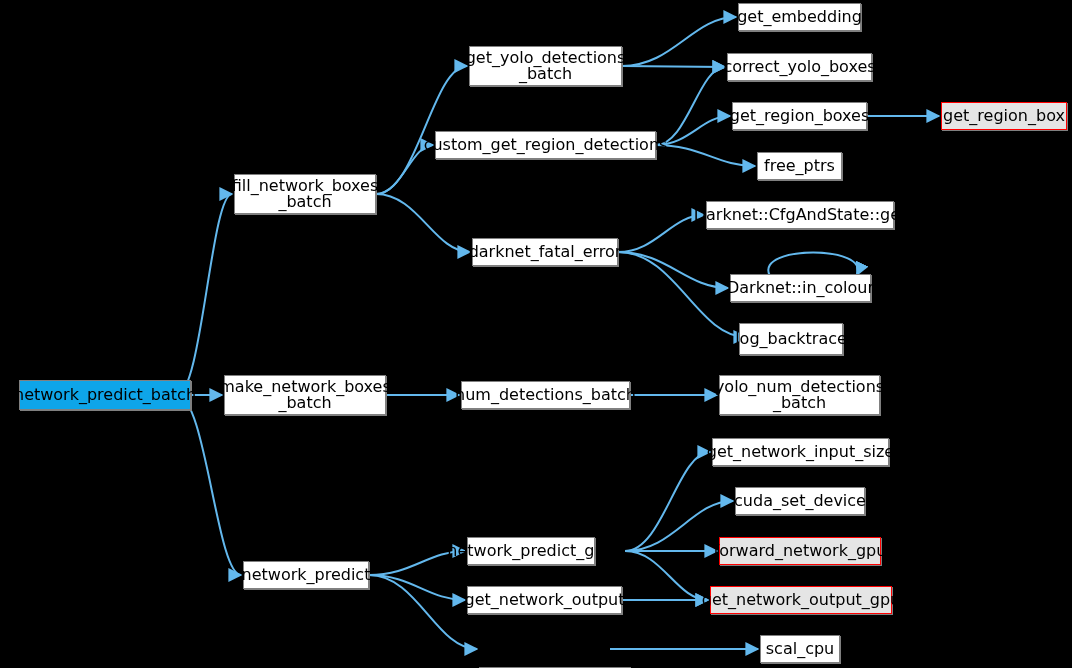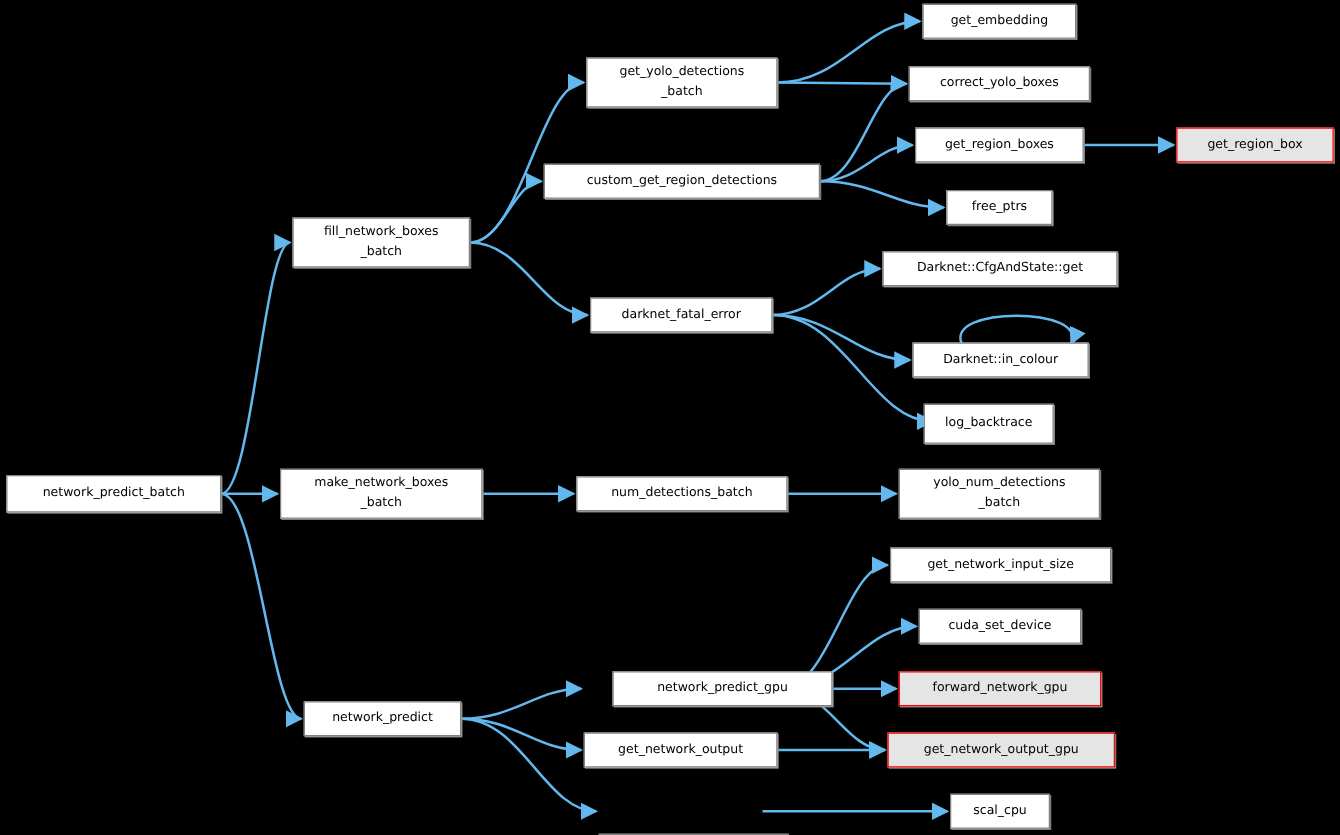--- a/index.html
+++ b/index.html
@@ -10,26 +10,26 @@
     position:absolute;
     box-sizing:border-box;
     background:#fff;
     border:1px solid #808080;
     box-shadow:1px 1px 0 0 #7f7f7f;
     color:#000;
     display:flex;
     align-items:center;
     justify-content:center;
     text-align:center;
-    font-size:10px;
+    font-size:16px;
     line-height:16px;
     white-space:pre;
     letter-spacing:0px;
   }
-  .node.root{background:#ffffff;border:1px solid #808080;}
+  .node.root{background:#0ea5e9;border:1px solid #808080;margin-left:14px;}
   .node.highlight{background:#e5e5e5;border:1.5px solid #ff0000;box-shadow:1px 1px 0 0 #7f7f7f;}
 </style>
 </head>
 <body>
 
 <div id="canvas">
   <svg id="edges" xmlns="http://www.w3.org/2000/svg">
     <defs>
       <marker id="arrow" viewBox="0 0 10 10" refX="9" refY="5" markerWidth="7" markerHeight="7" orient="auto-start-reverse">
         <path d="M 0 0 L 10 5 L 0 10 z" fill="#63b8ed"></path>
@@ -70,21 +70,21 @@
       <div class="node" style="left: 234px; top: 174px; width: 142px; height: 40px;">fill_network_boxes
 _batch</div>
       <div class="node" style="left: 224px; top: 375px; width: 162px; height: 40px;">make_network_boxes
 _batch</div>
       <div class="node" style="left: 243px; top: 561px; width: 126px; height: 28px;">network_predict</div>
       <div class="node" style="left: 469px; top: 46px; width: 153px; height: 40px;">get_yolo_detections
 _batch</div>
       <div class="node" style="left: 435px; top: 131px; width: 221px; height: 28px;">custom_get_region_detections</div>
       <div class="node" style="left: 472px; top: 238px; width: 146px; height: 28px;">darknet_fatal_error</div>
       <div class="node" style="left: 461px; top: 381px; width: 169px; height: 28px;">num_detections_batch</div>
-      <div class="node" style="left: 490px; top: 537px; width: 176px; height: 28px;">network_predict_gpu</div>
+      <div class="node" style="left: 467px; top: 537px; width: 128px; height: 28px;">network_predict_gpu</div>
       <div class="node" style="left: 467px; top: 586px; width: 155px; height: 28px;">get_network_output</div>
       <div class="node" style="left: 479px; top: 667px; width: 152px; height: 28px;">forward_network</div>
       <div class="node" style="left: 738px; top: 3px; width: 123px; height: 28px;">get_embedding</div>
       <div class="node" style="left: 727px; top: 53px; width: 145px; height: 28px;">correct_yolo_boxes</div>
       <div class="node" style="left: 732px; top: 102px; width: 135px; height: 28px; text-align: right;">get_region_boxes</div>
       <div class="node highlight" style="left: 941px; top: 102px; width: 126px; height: 28px;">get_region_box</div>
       <div class="node" style="left: 757px; top: 152px; width: 85px; height: 28px;">free_ptrs</div>
       <div class="node" style="left: 706px; top: 201px; width: 188px; height: 28px;">Darknet::CfgAndState::get</div>
       <div class="node" style="left: 730px; top: 274px; width: 141px; height: 28px;">Darknet::in_colour</div>
       <div class="node" style="left: 739px; top: 323px; width: 104px; height: 32px;">log_backtrace</div>

